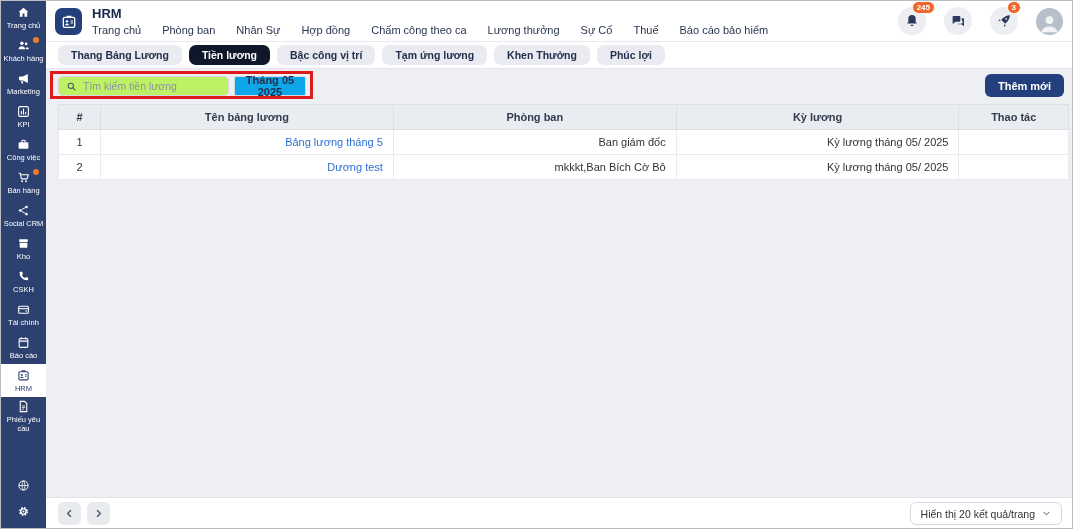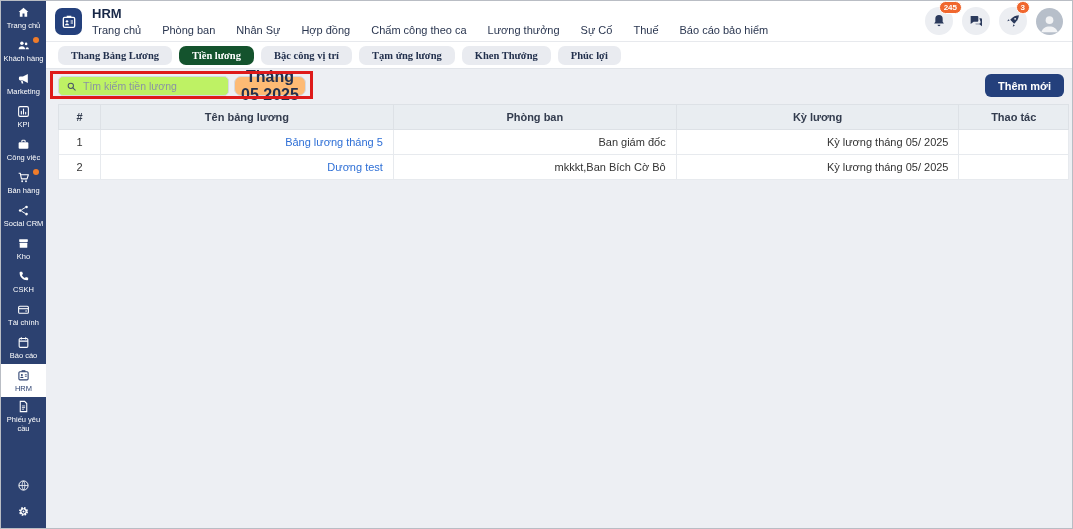--- a/index.html
+++ b/index.html
@@ -26,54 +26,54 @@
             border-bottom:1px solid #e7e9ed; z-index:4; }
   .app-icon { position:absolute; left:9px; top:7px; width:27px; height:27px;
               background:#24407c; border-radius:7px; display:flex; align-items:center;
               justify-content:center; color:#fff; cursor:pointer; }
   .app-icon svg { width:16px; height:16px; }
   .app-title { position:absolute; left:46px; top:5px; font-size:13px; font-weight:bold;
                color:#172747; }
   .top-nav { position:absolute; left:46px; top:23px; display:flex; gap:21px;
              font-size:11px; color:#2a3650; white-space:nowrap; }
   .top-nav .nav-item { cursor:pointer; }
-  .header-right { position:absolute; right:9px; top:6px; display:flex; align-items:center; gap:9px; }
+  .header-right { position:absolute; right:9px; top:6px; display:flex; align-items:center; gap:18px; }
   .icon-circle { position:relative; width:28px; height:28px; border-radius:50%;
                  background:#eceef2; display:flex; align-items:center; justify-content:center;
                  cursor:pointer; }
   .icon-circle svg { width:16px; height:16px; }
   .badge { position:absolute; top:-6px; right:-9px; min-width:14px; background:#f0672e;
            color:#fff; font-size:8px; font-weight:bold; border-radius:8px; padding:1.5px 4px;
            border:1.5px solid #fff; text-align:center; line-height:1; }
   .badge.small { right:-3px; }
   .avatar { width:27px; height:27px; border-radius:50%; background:#b7bfca; overflow:hidden;
             display:flex; align-items:center; justify-content:center; cursor:pointer; }
   .avatar svg { width:23px; height:23px; margin-top:4px; }
 
   
   .tabs-row { position:absolute; left:45px; top:41px; right:0; height:27px; background:#fff;
               display:flex; align-items:center; gap:7px; padding-left:12px;
               border-bottom:1px solid #e2e5ea; z-index:3; }
   .tab-chip { background:#e9ebf0; color:#22304d; font-size:10.5px; font-weight:bold;
-              padding:4px 13px; border-radius:7px; white-space:nowrap; cursor:pointer;font-family:Liberation Serif, serif; }
-  .tab-chip.active { background:#14532d; color:#fff; }
+              padding:4px 13px; border-radius:7px; white-space:nowrap; cursor:pointer; }
+  .tab-chip.active { background:#0f172a; color:#fff; }
 
   
   .content { position:absolute; left:45px; top:68px; right:0; bottom:0; background:#edeff3; }
   .highlight-box { position:absolute; left:4px; top:2px; width:263px; height:28px;
                    border:3px solid #de1a1a; z-index:10; pointer-events:none; }
   .search-box { position:absolute; left:12px; top:7px; width:171px; height:20px; background:#bef264;
                 border:1px solid #d5d9e0; border-radius:5px; display:flex; align-items:center;
                 padding:0 7px; gap:6px; }
   .search-box svg { width:11px; height:11px; flex:none; }
   .search-box input { border:none; outline:none; background:transparent; width:100%;
                       font-size:10.5px; color:#333; font-family:"Liberation Sans", sans-serif; }
   .search-box input::placeholder { color:#8a93a3; }
-  .month-btn { position:absolute; left:188px; top:7px; width:72px; height:20px; background:#fdba74;
-               border:1px solid #d5d9e0; border-radius:7px; font-size:16px; font-weight:bold;
+  .month-btn { position:absolute; left:188px; top:7px; width:72px; height:20px; background:#0ea5e9;
+               border:1px solid #d5d9e0; border-radius:2px; font-size:11px; font-weight:bold;
                color:#22304d; display:flex; align-items:center; justify-content:center;
                cursor:pointer; font-family:"Liberation Sans", sans-serif; }
   .add-btn { position:absolute; right:8px; top:5px; height:23px; background:#24407c; color:#fff;
              border:none; border-radius:6px; font-size:11px; font-weight:bold; padding:0 13px;
              cursor:pointer; font-family:"Liberation Sans", sans-serif; }
 
   
   .table-wrap { position:absolute; left:12px; right:3px; top:35px; }
   table { width:100%; border-collapse:collapse; font-size:11px; table-layout:fixed; }
   th { background:#e9edf1; color:#333c4e; font-weight:bold; text-align:center;
@@ -342,15 +342,33 @@
             <td class="col-num">2</td>
             <td><span class="cell-link">Dương test</span></td>
             <td>mkkkt,Ban Bích Cờ Bô</td>
             <td>Kỳ lương tháng 05/ 2025</td>
             <td></td>
           </tr>
         </tbody>
       </table>
     </div>
 
+    <div class="bottom-bar">
+      <button class="pg-btn pg-prev">
+        <svg viewBox="0 0 24 24">
+            <path d="M14.5 5.5L8 12l6.5 6.5" fill="none" stroke="#3c4a63" stroke-width="2.6" stroke-linecap="round" stroke-linejoin="round"></path>
+          </svg>
+      </button>
+      <button class="pg-btn pg-next">
+        <svg viewBox="0 0 24 24">
+            <path d="M9.5 5.5L16 12l-6.5 6.5" fill="none" stroke="#3c4a63" stroke-width="2.6" stroke-linecap="round" stroke-linejoin="round"></path>
+          </svg>
+      </button>
+      <button class="page-size-btn">
+        <span>Hiển thị 20 kết quả/trang</span>
+        <svg viewBox="0 0 24 24">
+            <path d="M5 8.5l7 7 7-7" fill="none" stroke="#3c4a63" stroke-width="2.4" stroke-linecap="round" stroke-linejoin="round"></path>
+          </svg>
+      </button>
+    </div>
   </main>
 
 </div>
 
 </body></html>

